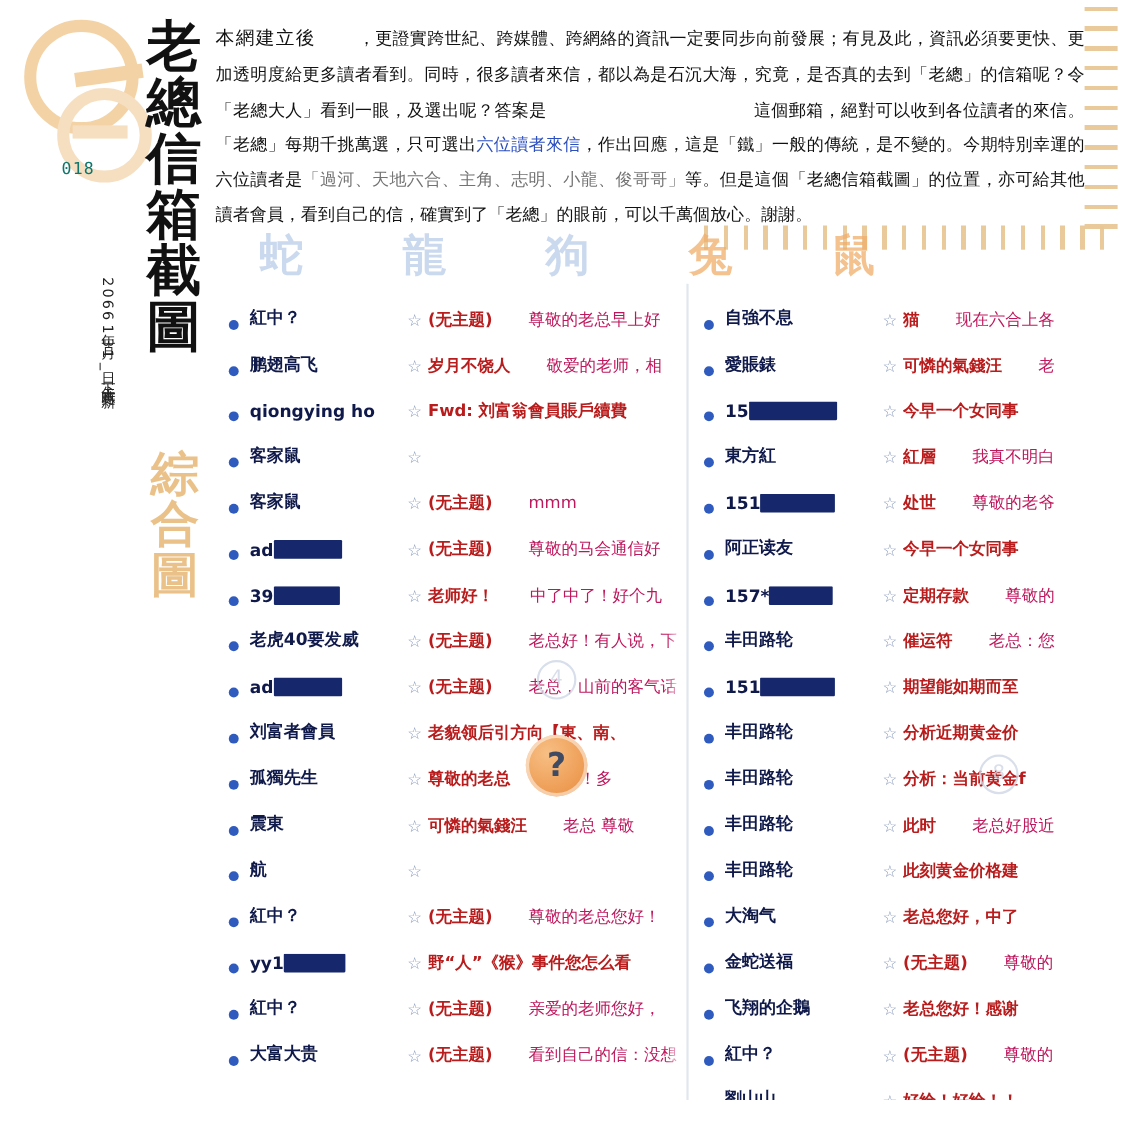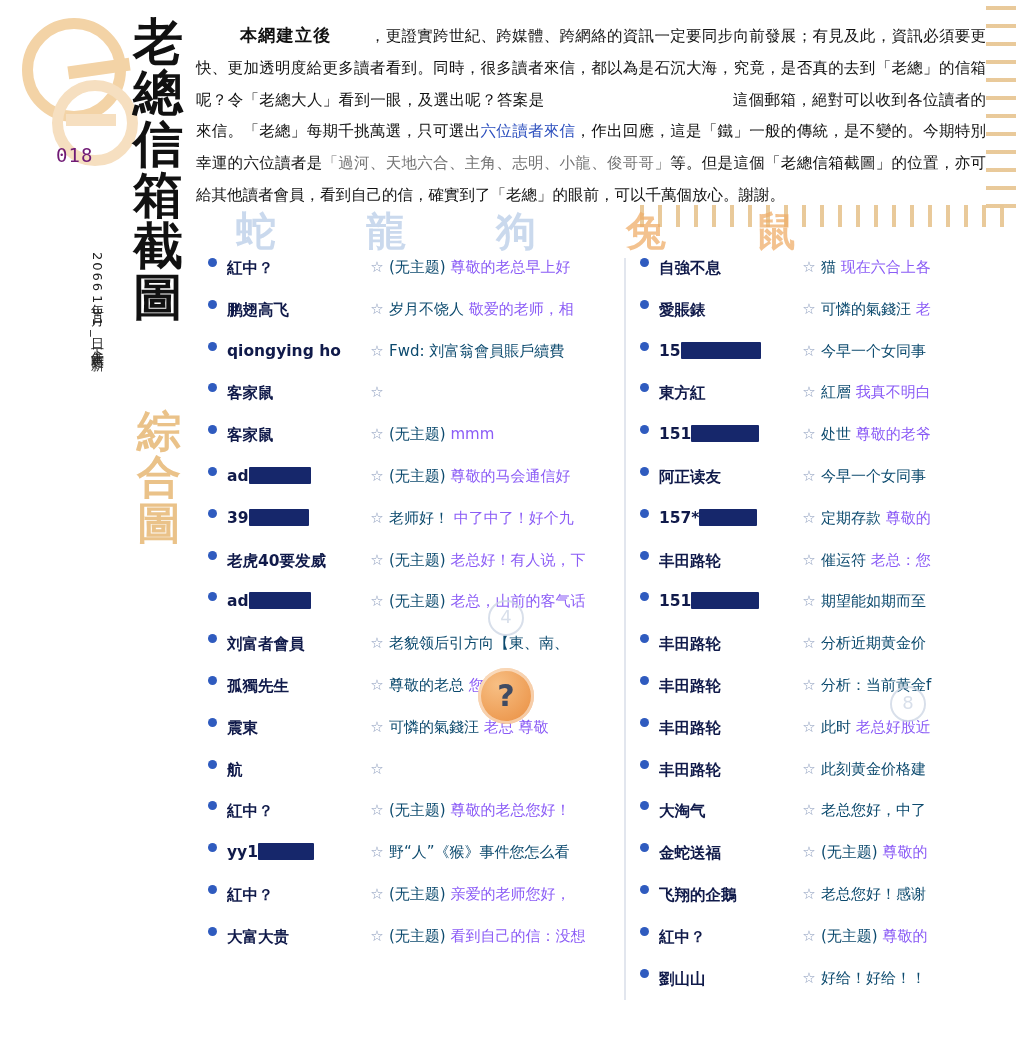--- a/index.html
+++ b/index.html
@@ -49,22 +49,22 @@
   .logo-bar2 {
     position: absolute;
     left: 44px; top: 96px;
     width: 50px; height: 12px;
     background: #f6dfc0;
   }
   .logo-num {
     position: absolute;
     left: 34px;
     top: 126px;
-    font-size: 19px;
-    color: #701a75;
+    font-size: 15px;
+    color: #0f766e;
     letter-spacing: 1px;
     font-family: "DejaVu Sans Mono", monospace;
   }
 
   
   .masthead {
     position: absolute;
     left: 122px;
     top: 16px;
     width: 72px;
@@ -111,24 +111,23 @@
     left: 196px;
     top: 18px;
     width: 790px;
     font-family: "DejaVu Serif", "Liberation Serif", serif;
     font-size: 15.5px;
     line-height: 2.05;
     color: #111;
     text-align: justify;
   }
   .article .lead {
-    font-weight: bold;
+    font-weight: normal;
     font-size: 17px;
     letter-spacing: 1px;
-    margin-left: 44px;
   }
   .article .hl-red { color: #737373; }
   .article .hl-blue { color: #2c4fbe; }
   .article .gap {
     display: inline-block;
     width: 188px;
   }
   .article .indent { display: inline-block; width: 38px; }
 
   
@@ -175,21 +174,21 @@
     position: absolute;
     top: 258px;
     height: 742px;
     overflow: hidden;
   }
   .pane-left { left: 196px; width: 424px; }
   .pane-right { left: 628px; width: 388px; }
 
   .mail-row {
     display: flex;
-    align-items: flex-start;
+    align-items: flex-end;
     height: 41.8px;
     font-family: "DejaVu Sans", "Liberation Sans", sans-serif;
   }
   .dot {
     width: 9px; height: 9px;
     border-radius: 50%;
     background: #2f5bbf;
     margin: 0 10px 0 12px;
     flex: 0 0 auto;
   }
@@ -212,26 +211,27 @@
   }
   .subject {
     flex: 1 1 auto;
     font-size: 15px;
     color: #4d5a7a;
     white-space: nowrap;
     overflow: hidden;
     font-weight: bold;
   }
   .subject .notitle {
-    color: #0c4a6e;
+    color: #b91c1c;
+    font-weight: bold;
+  }
+  .subject .snippet {
+    color: #be185d;
     font-weight: normal;
-  }
-  .subject .snippet {
-    color: #8b5cf6;
-    font-weight: normal;
+    margin-left: 28px;
   }
   .redact {
     display: inline-block;
     background: #16276b;
     height: 17px;
     vertical-align: -3px;
     border-radius: 1px;
   }
 
   .pane-left .mail-row { border-bottom: none; }

